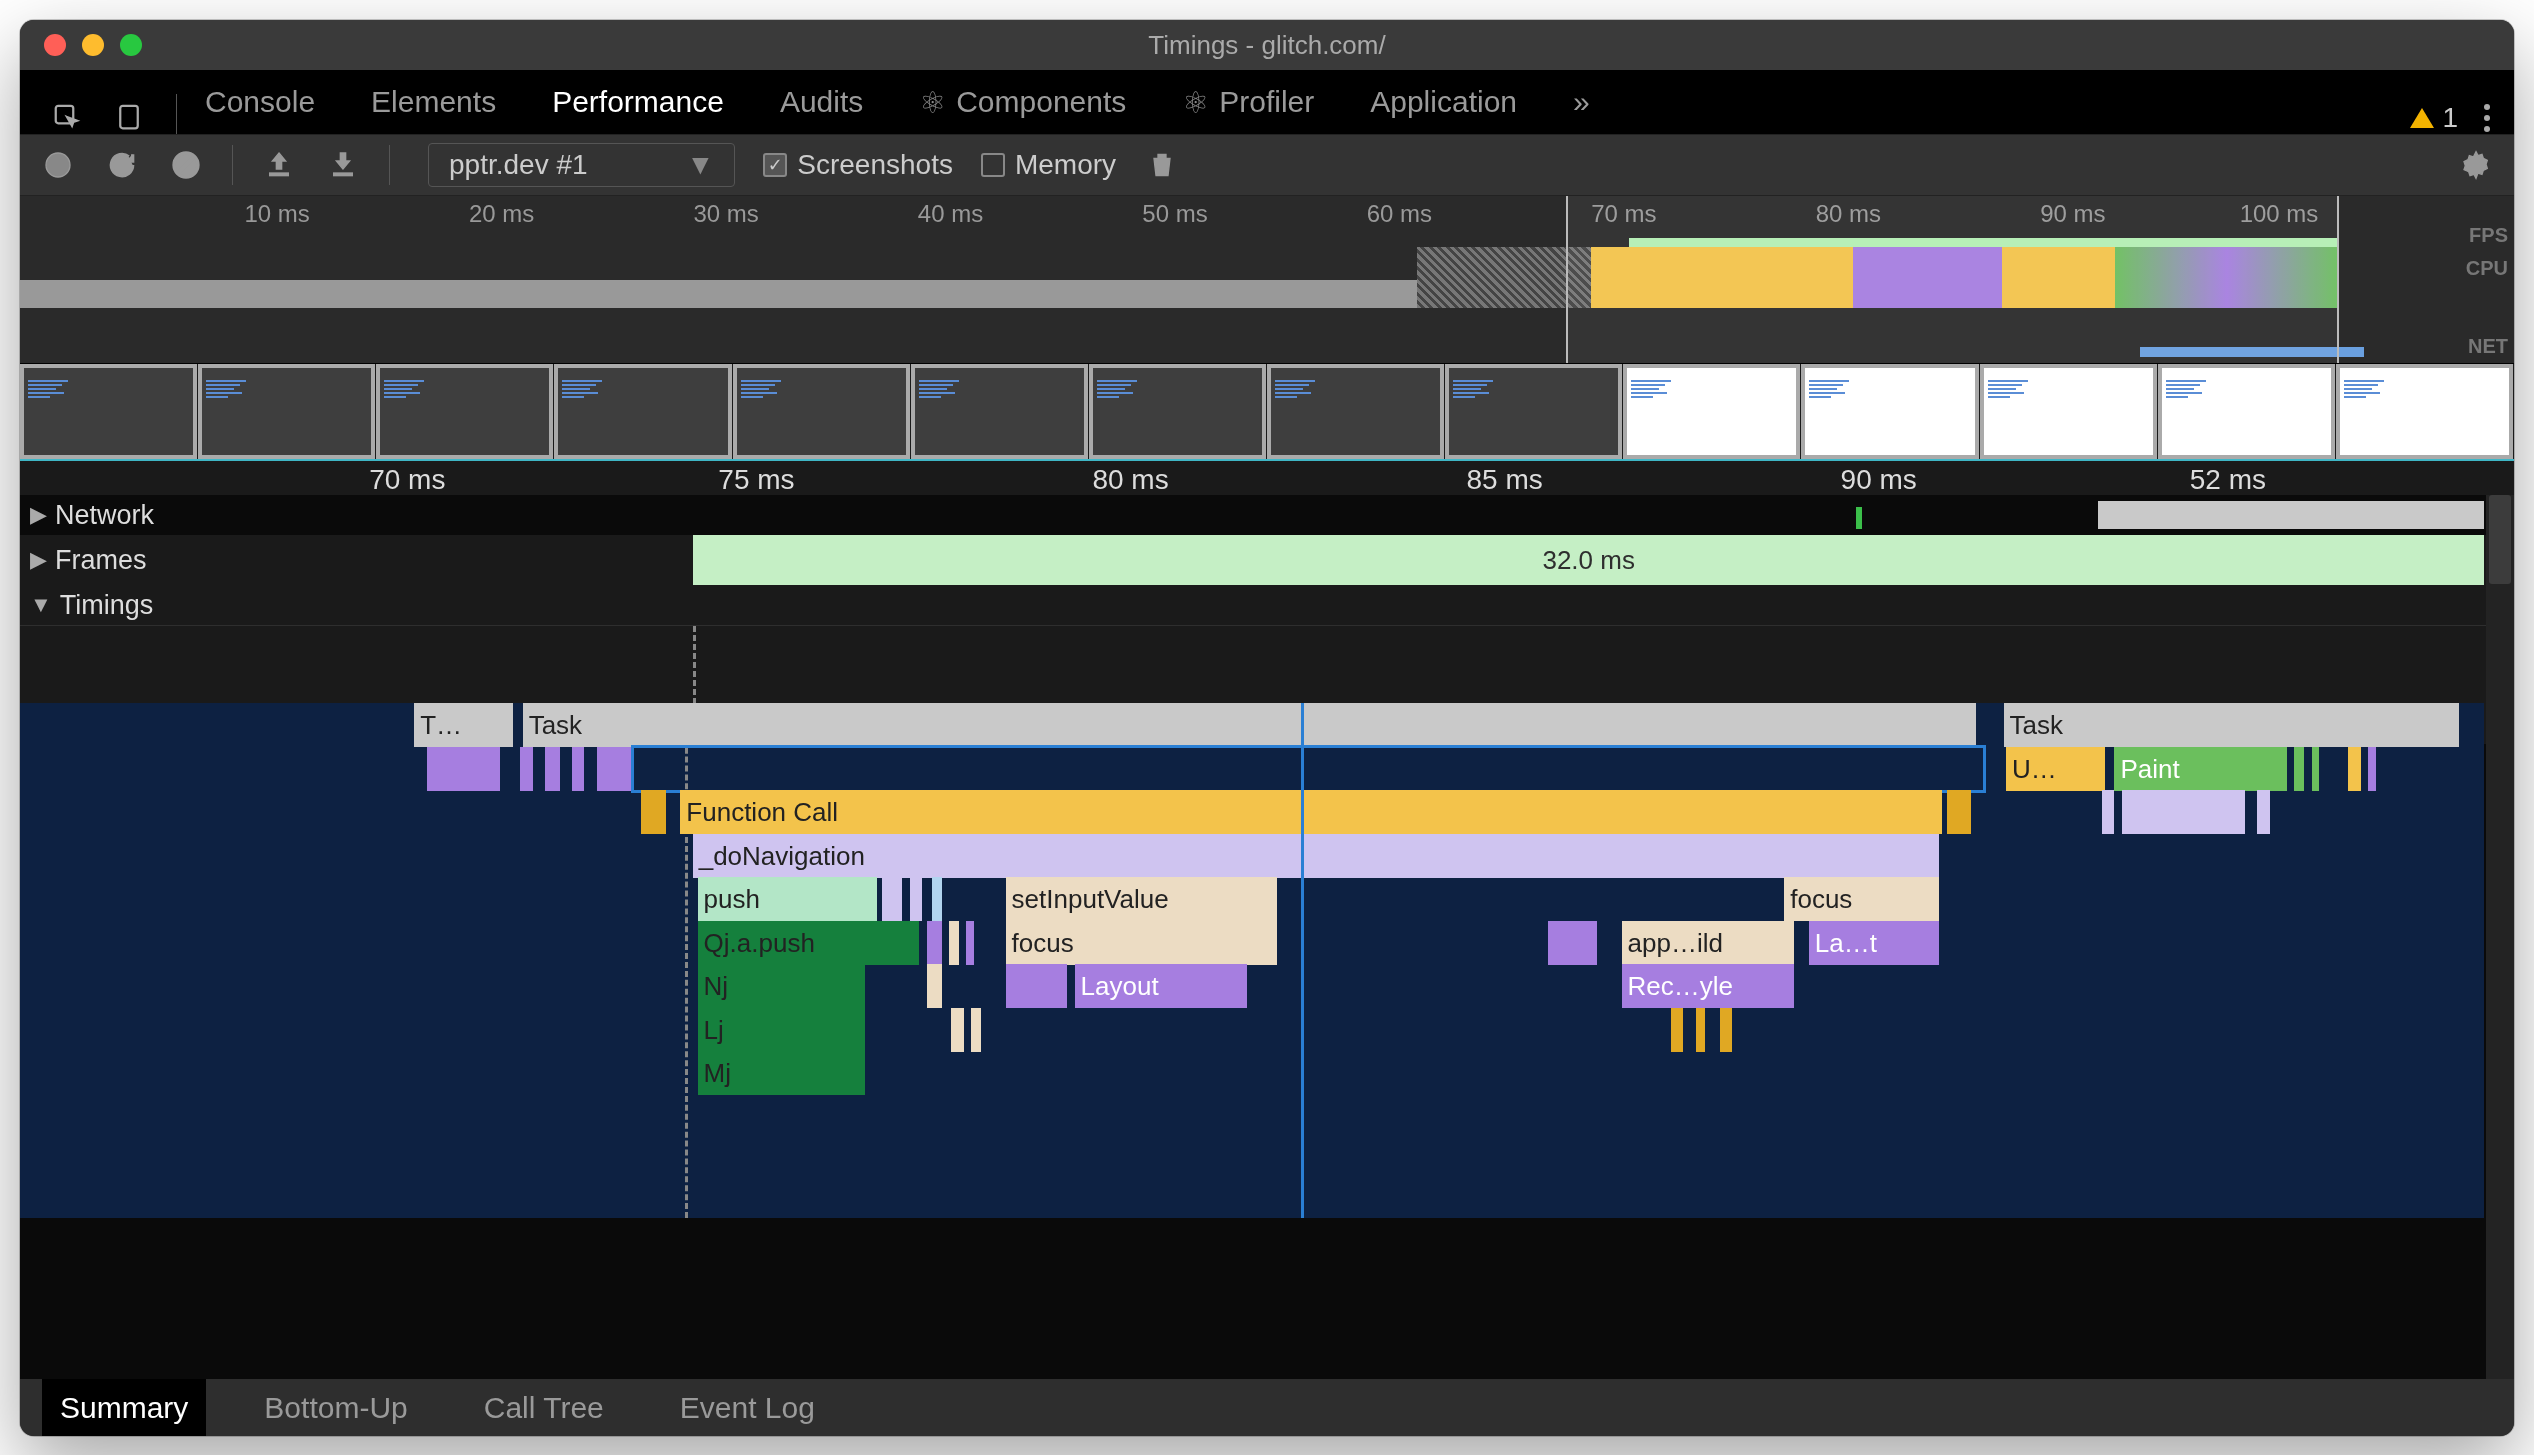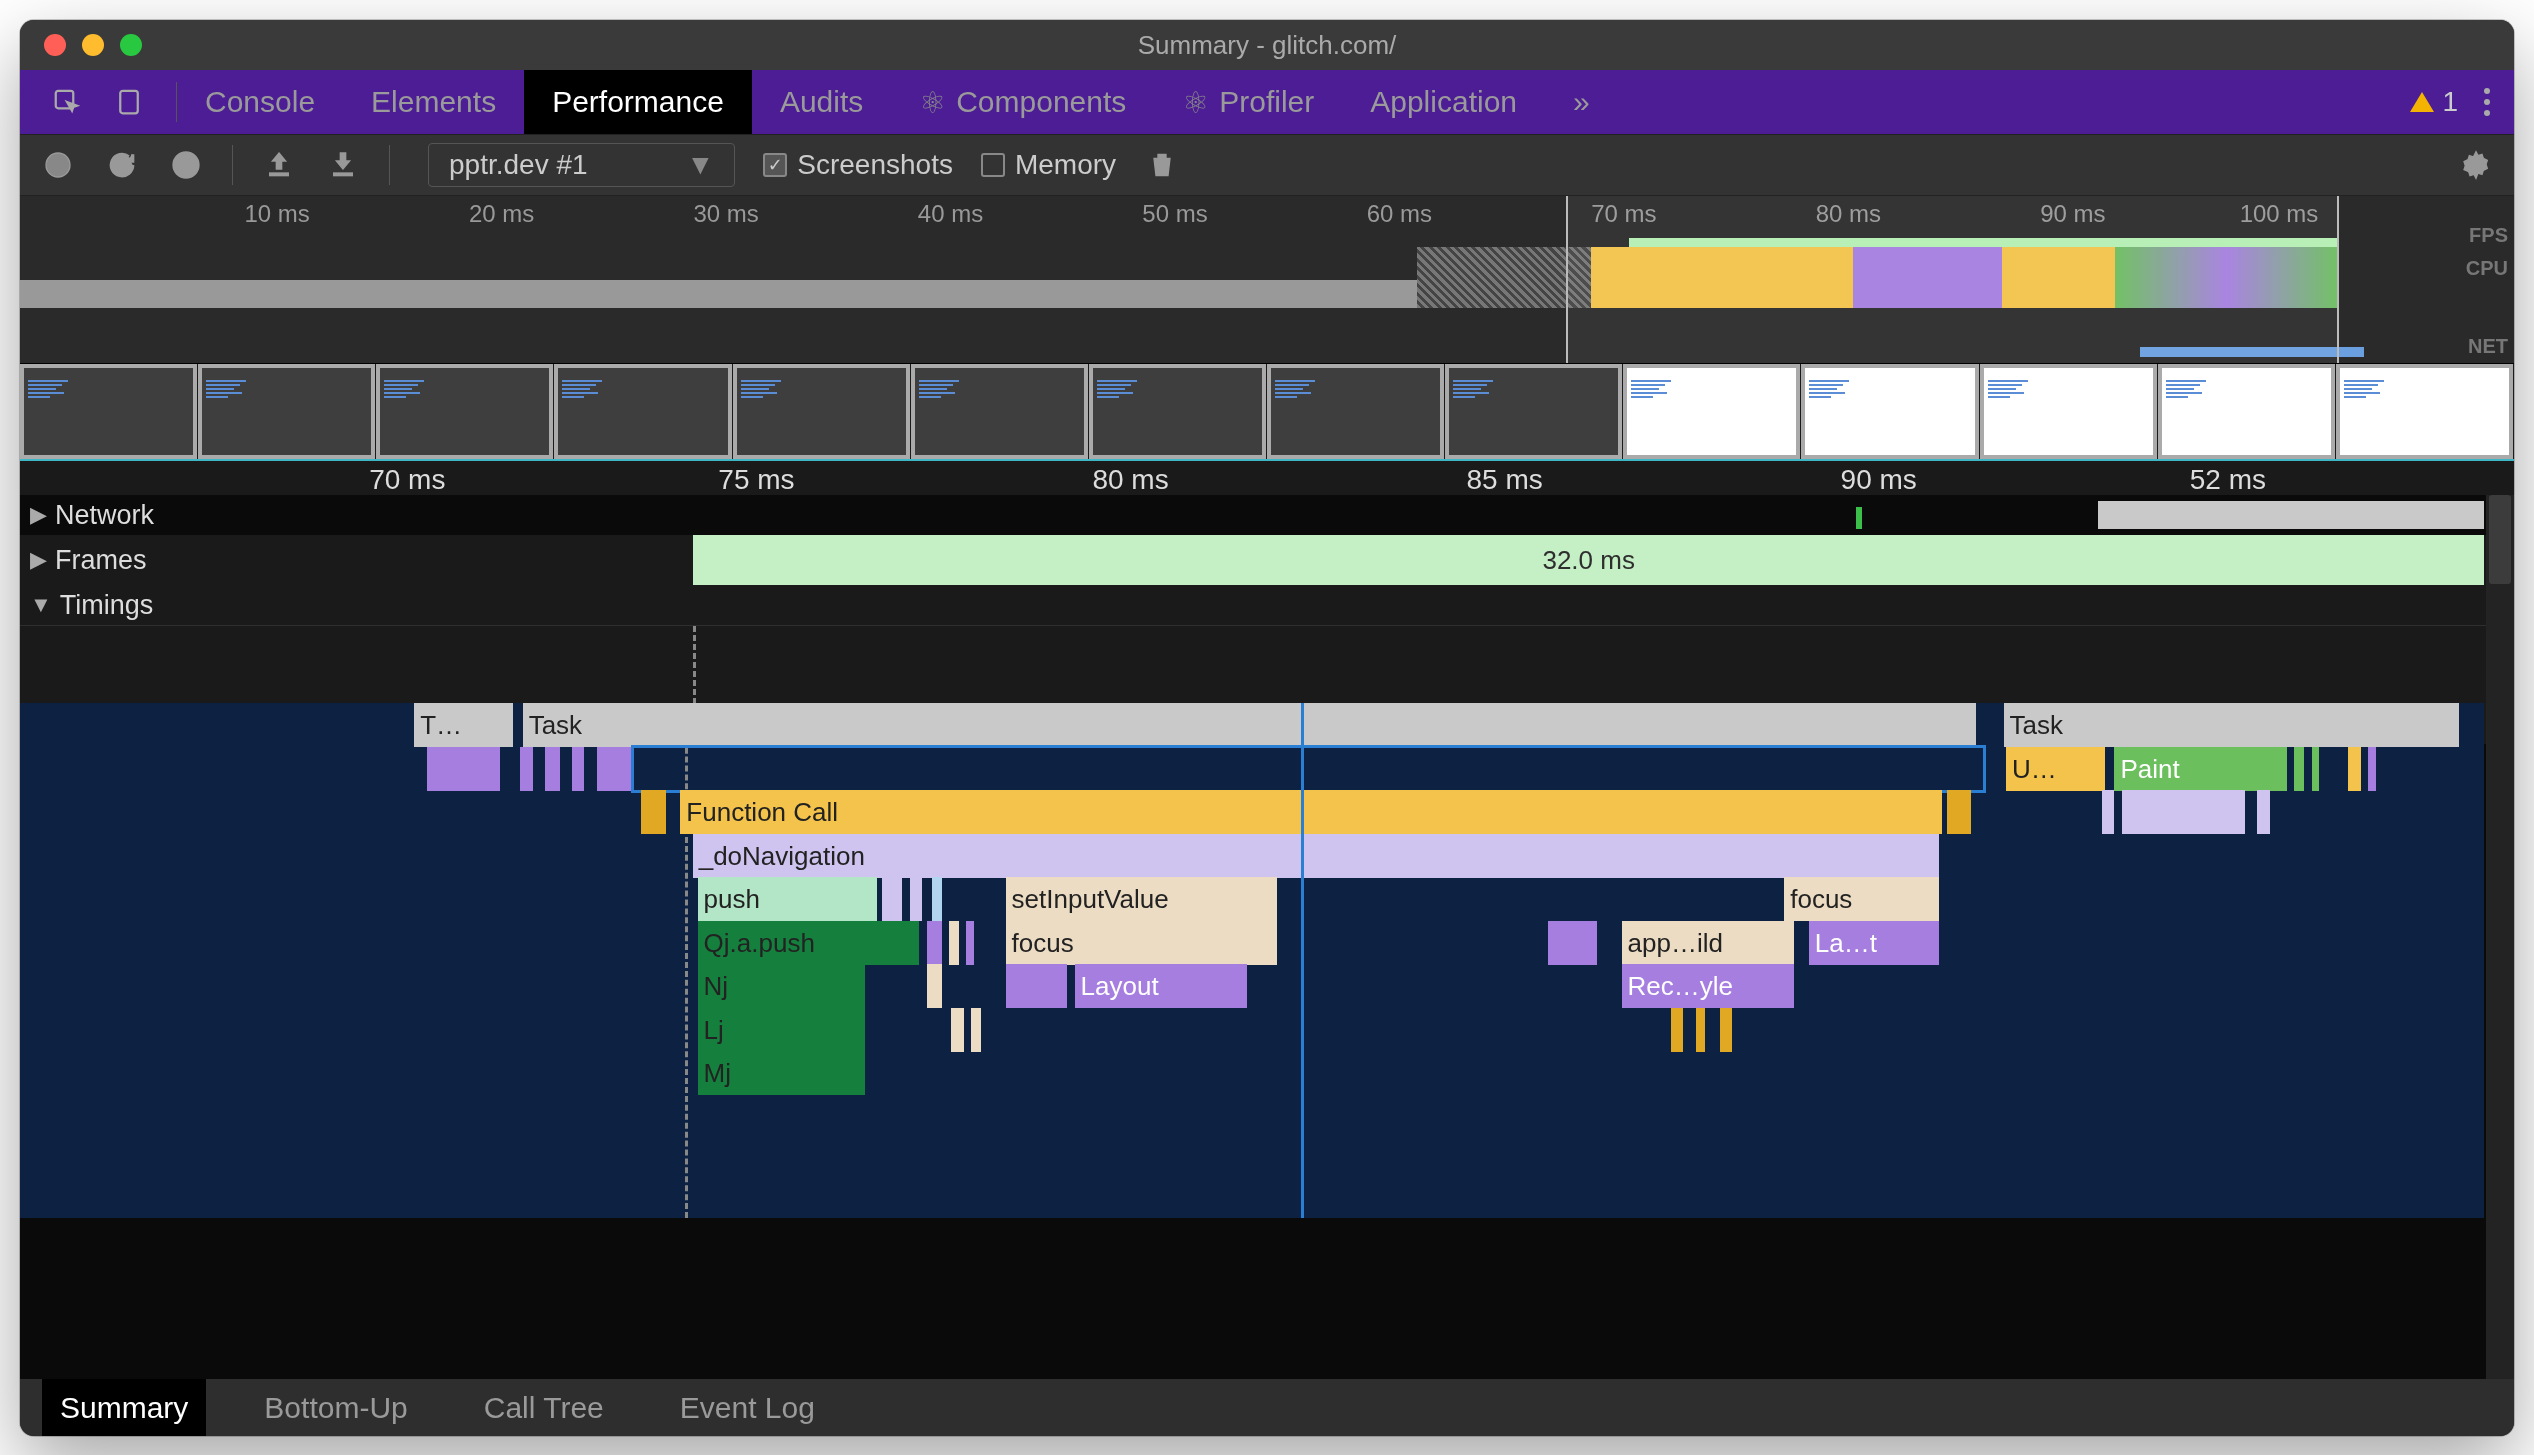--- a/index.html
+++ b/index.html
@@ -3,21 +3,21 @@
 <meta charset="utf-8">
 <style>
 * { margin:0; padding:0; box-sizing:border-box; font-family:-apple-system,BlinkMacSystemFont,"Segoe UI",sans-serif; }
 body { background:#fff; display:flex; justify-content:center; align-items:flex-start; padding:20px; }
 .window { width:2495px; height:1416px; background:#242424; border-radius:14px; box-shadow:0 30px 79px rgba(0,0,0,.35),0 0 0 1px rgba(0,0,0,.2); overflow:hidden; display:flex; flex-direction:column; position:relative; }
 .titlebar { height:50px; background:#3a3a3a; display:flex; align-items:center; position:relative; }
 .tlights { display:flex; gap:16px; padding-left:24px; }
 .dot { width:22px; height:22px; border-radius:50%; }
 .dot.r{background:#ff5f57}.dot.y{background:#febc2e}.dot.g{background:#28c840}
 .title { position:absolute; left:50%; transform:translateX(-50%); color:#aaa; font-size:26px; }
-.tabbar { height:65px; background:#4c1d95; display:flex; align-items:center; border-bottom:1px solid #222; }
+.tabbar { height:65px; background:#000000; display:flex; align-items:flex-end; border-bottom:1px solid #222; }
 .tbicons { display:flex; gap:28px; padding:0 30px; }
 .tbicon { width:34px; height:34px; display:flex; align-items:center; justify-content:center; color:#aaa; }
 .tbicon svg { width:30px; height:30px; stroke:#aaa; fill:none; stroke-width:1.8; }
 .tabs { display:flex; height:100%; }
 .tab { padding:0 28px; display:flex; align-items:center; font-size:30px; color:#9a9a9a; cursor:pointer; gap:10px; }
 .tab.active { background:#000; color:#fff; }
 .tabbar .right { margin-left:auto; display:flex; align-items:center; gap:26px; padding-right:24px; color:#ccc; font-size:28px; }
 .warn { display:flex; align-items:center; gap:8px; }
 .wtri { width:0;height:0;border-left:12px solid transparent;border-right:12px solid transparent;border-bottom:20px solid #f3b300; }
 .dots3 { display:flex; flex-direction:column; gap:5px; }
@@ -76,21 +76,21 @@
 <body>
 
 <div class="window">
 
   <div class="titlebar">
     <div class="tlights">
       <div class="dot r"></div>
       <div class="dot y"></div>
       <div class="dot g"></div>
     </div>
-    <div class="title">Summary - glitch.com/</div>
+    <div class="title">Timings - glitch.com/</div>
   </div>
 
   <div class="tabbar">
     <div class="tbicons">
       <div class="tbicon">
         <svg viewBox="0 0 24 24">
             <rect x="3" y="3" width="14" height="14" rx="2"></rect>
             <path d="M12 12l8 3-3 1-1 3z" fill="#aaa"></path>
           </svg>
       </div>

